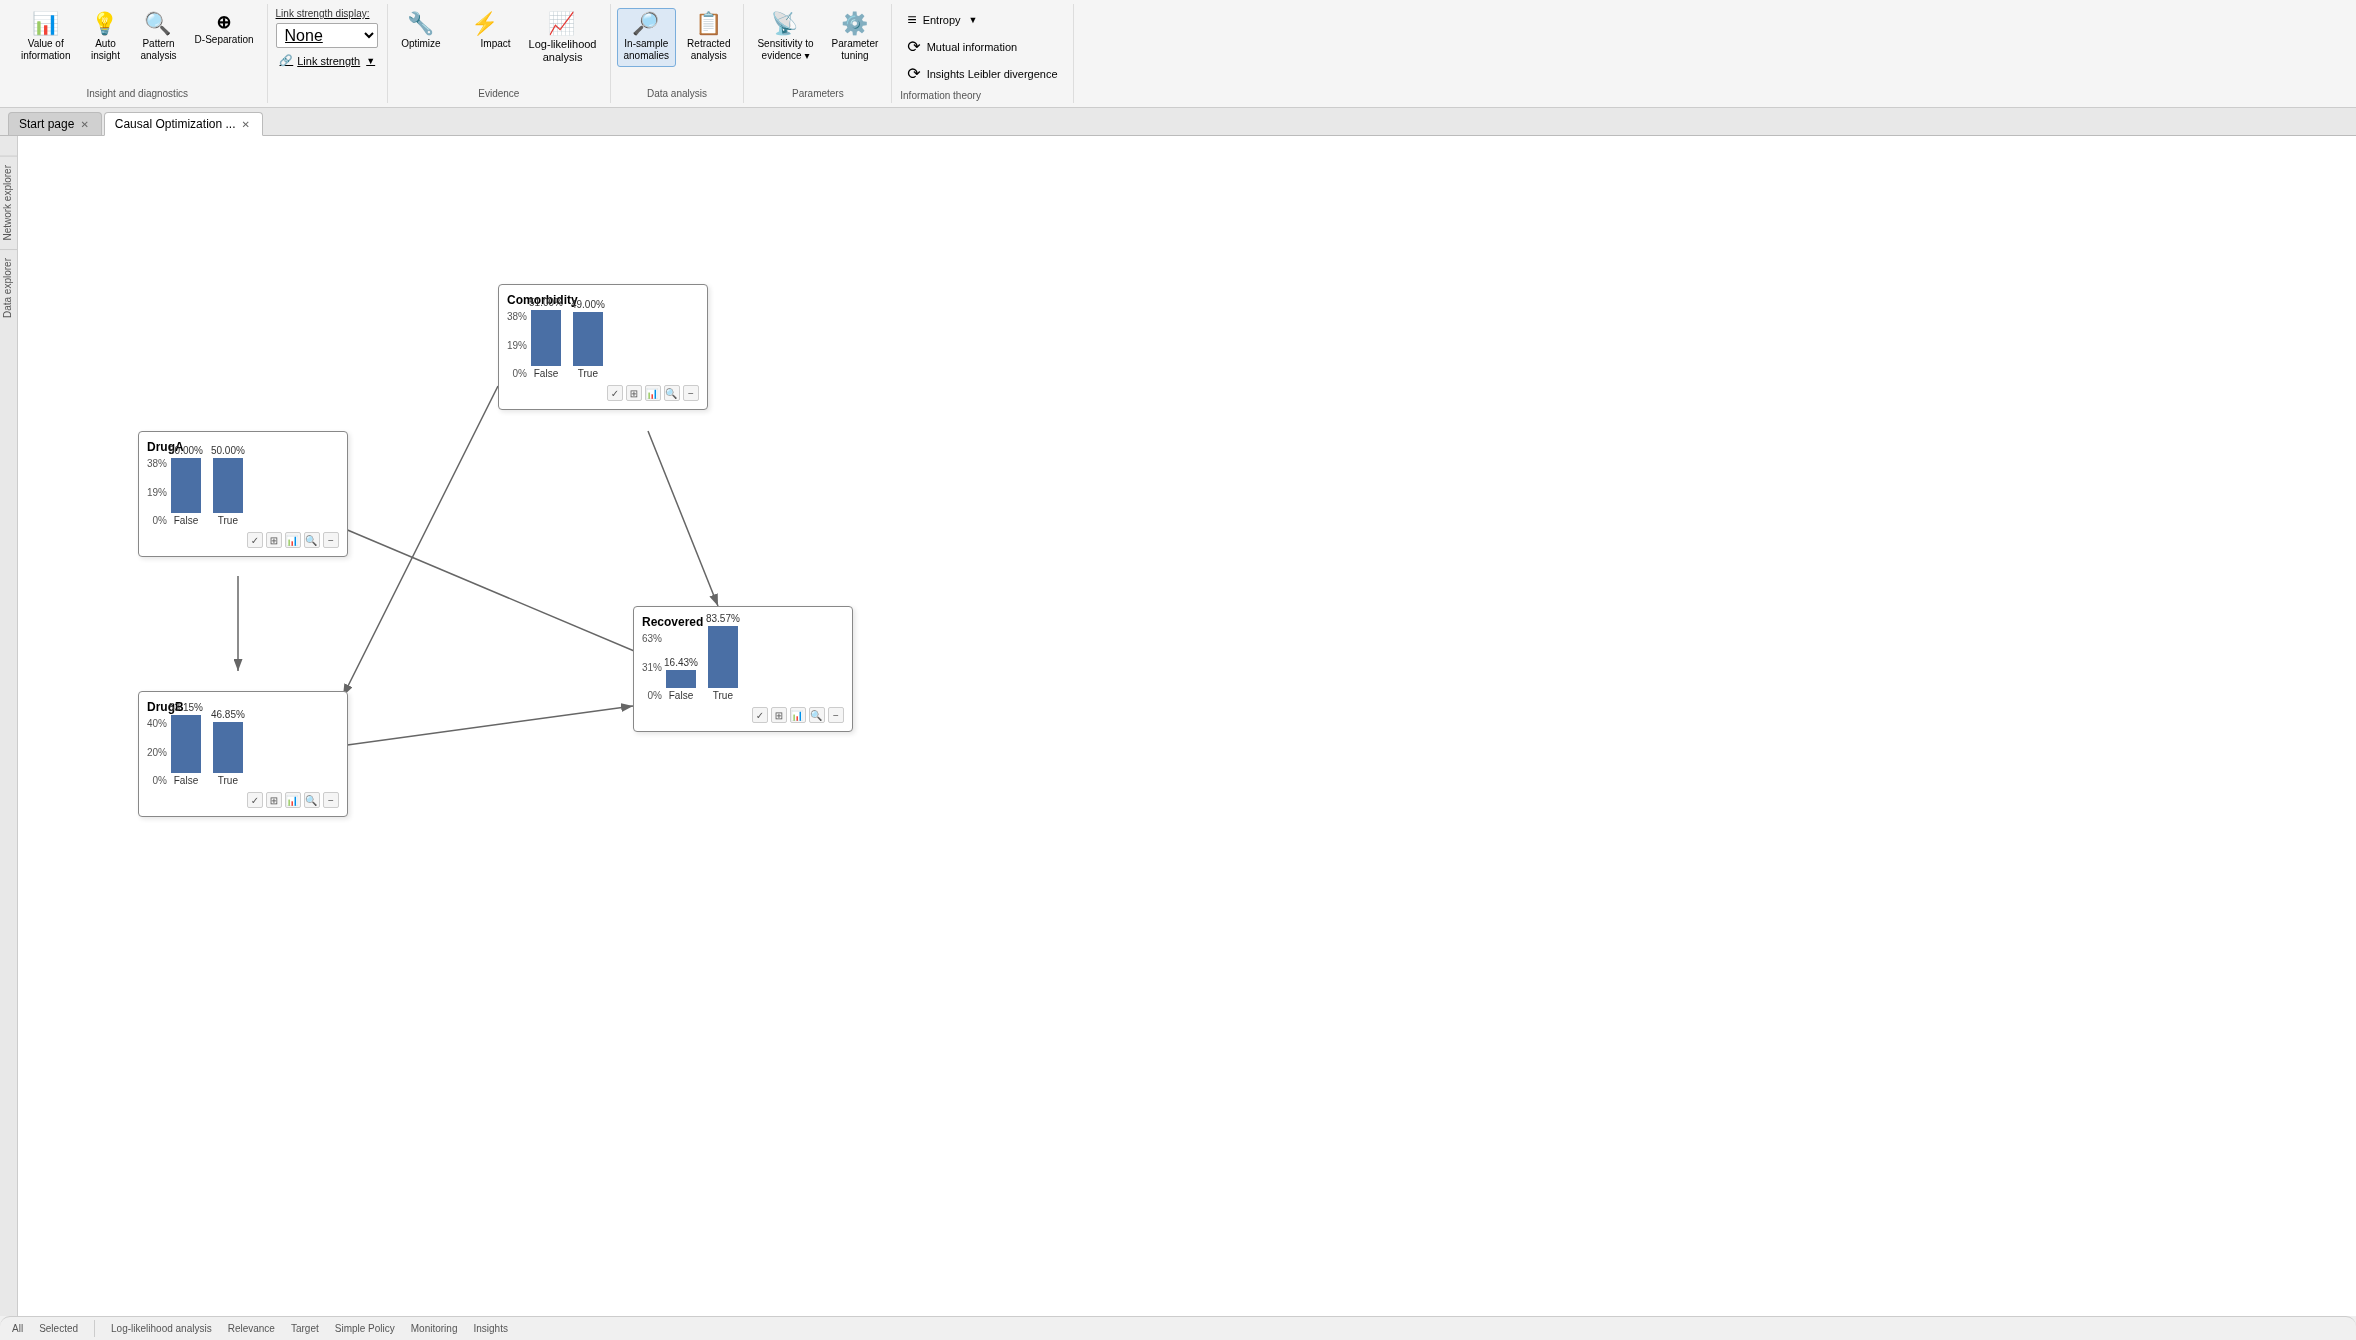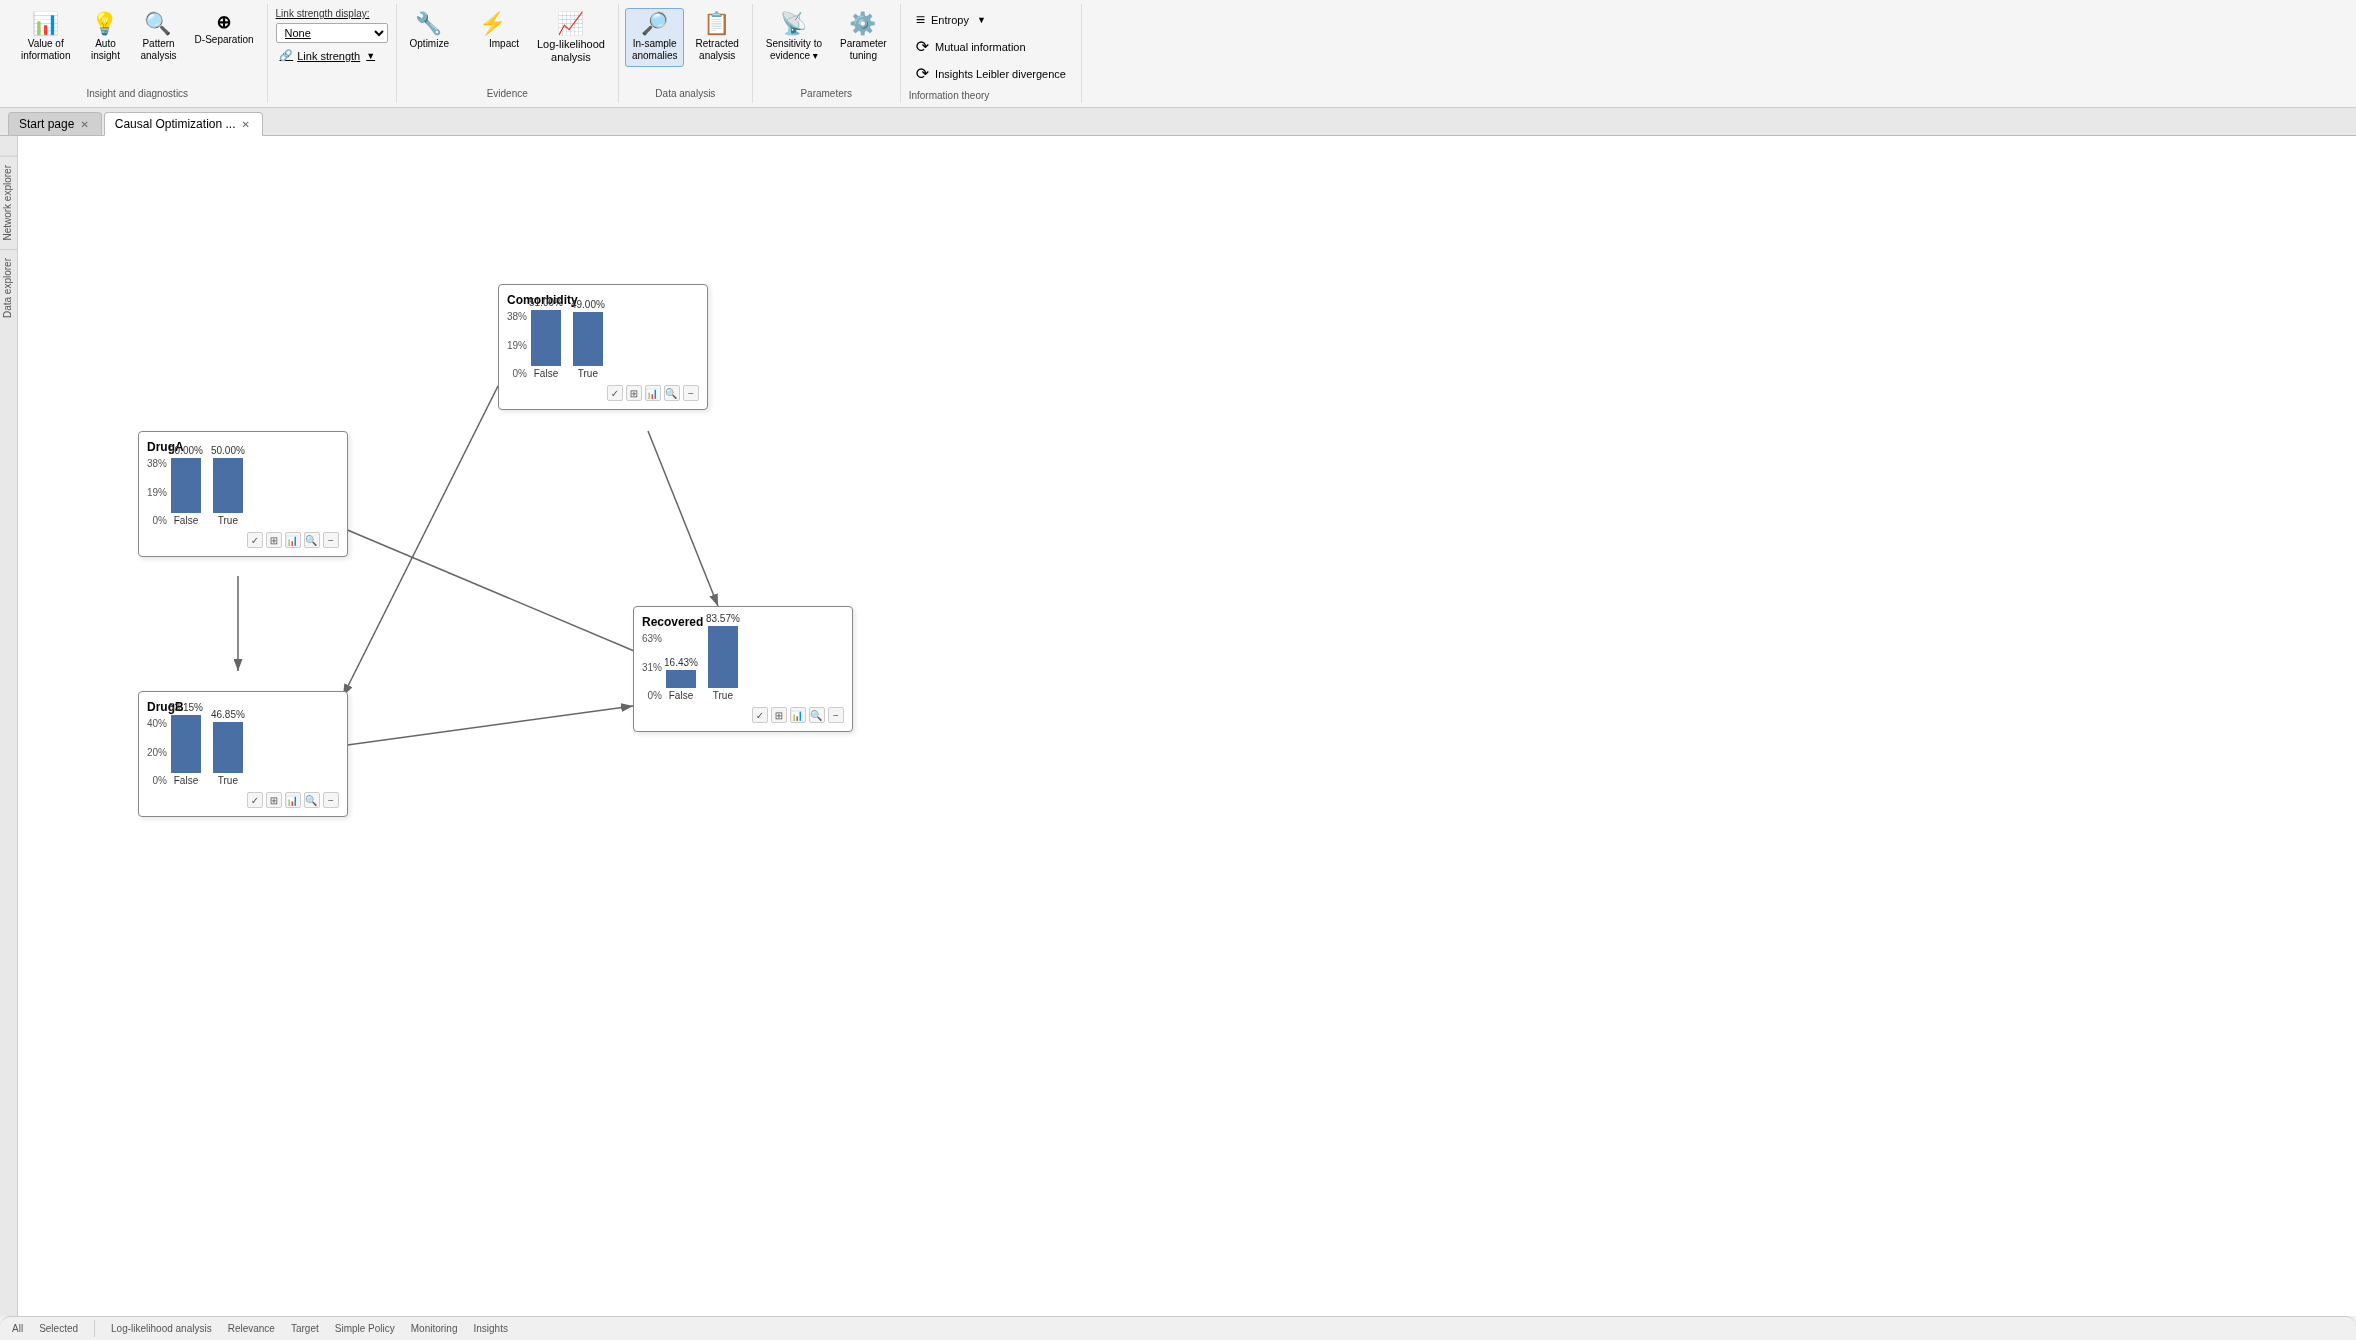--- a/index.html
+++ b/index.html
@@ -64,22 +64,22 @@
       padding: 4px 8px;
       border-right: 1px solid #ddd;
       gap: 4px;
       text-decoration: underline;
     }
     .link-strength-label { font-size: 10px; color: #333; font-weight: 500; }
     .link-strength-select {
       padding: 2px 4px;
       border: 1px solid #aaa;
       border-radius: 2px;
-      font-size: 11px;
-      width: 112px;
+      font-size: 16px;
+      width: 102px;
       background: white;
     }
     .link-strength-btn {
       display: flex;
       align-items: center;
       gap: 4px;
       cursor: pointer;
       padding: 2px 4px;
       font-size: 11px;
       border-radius: 2px;

